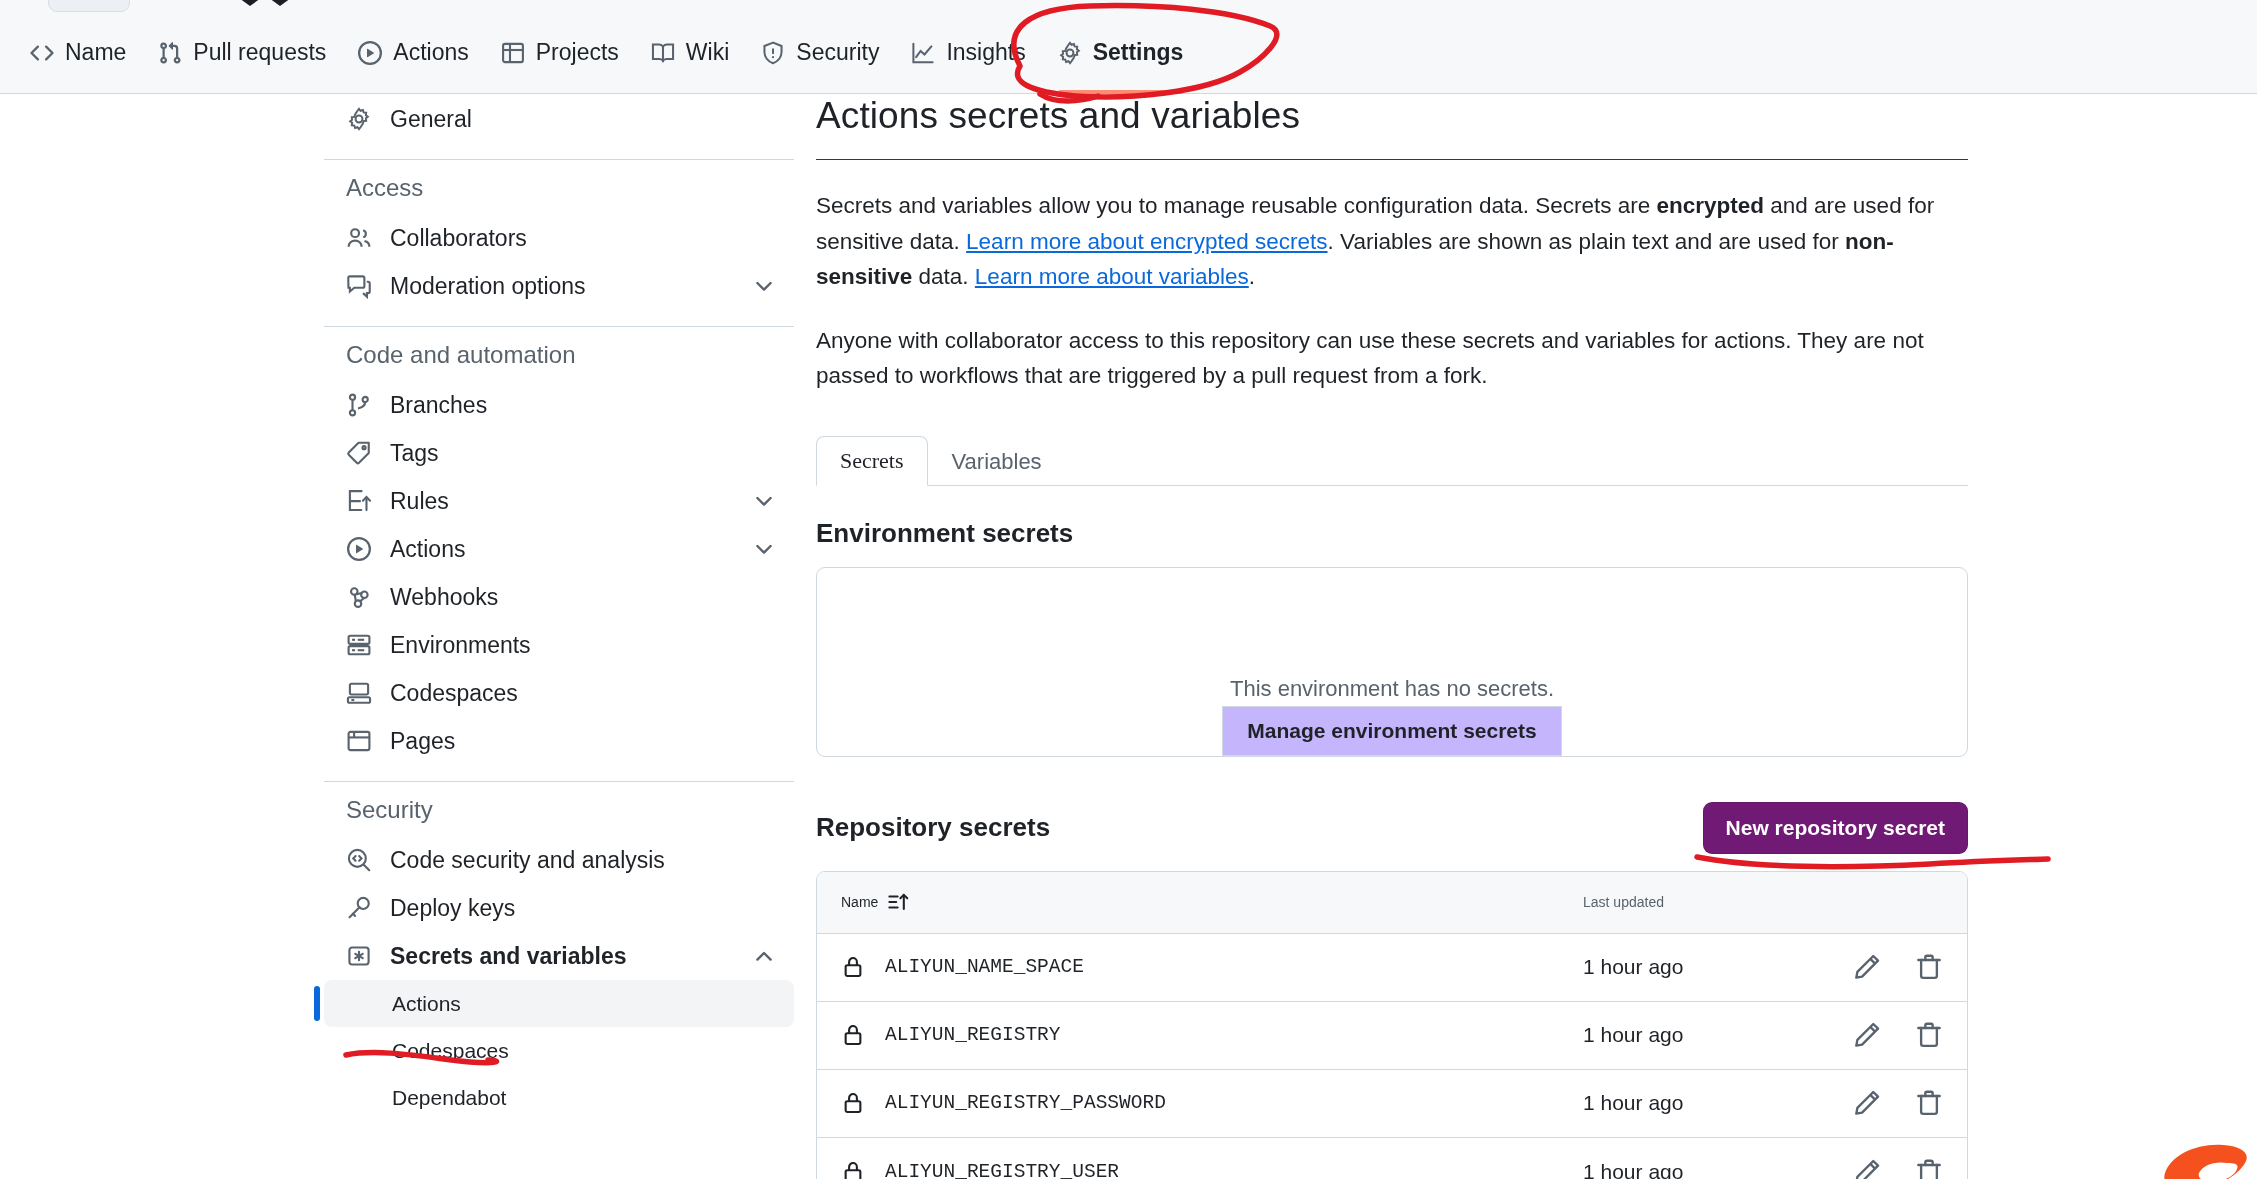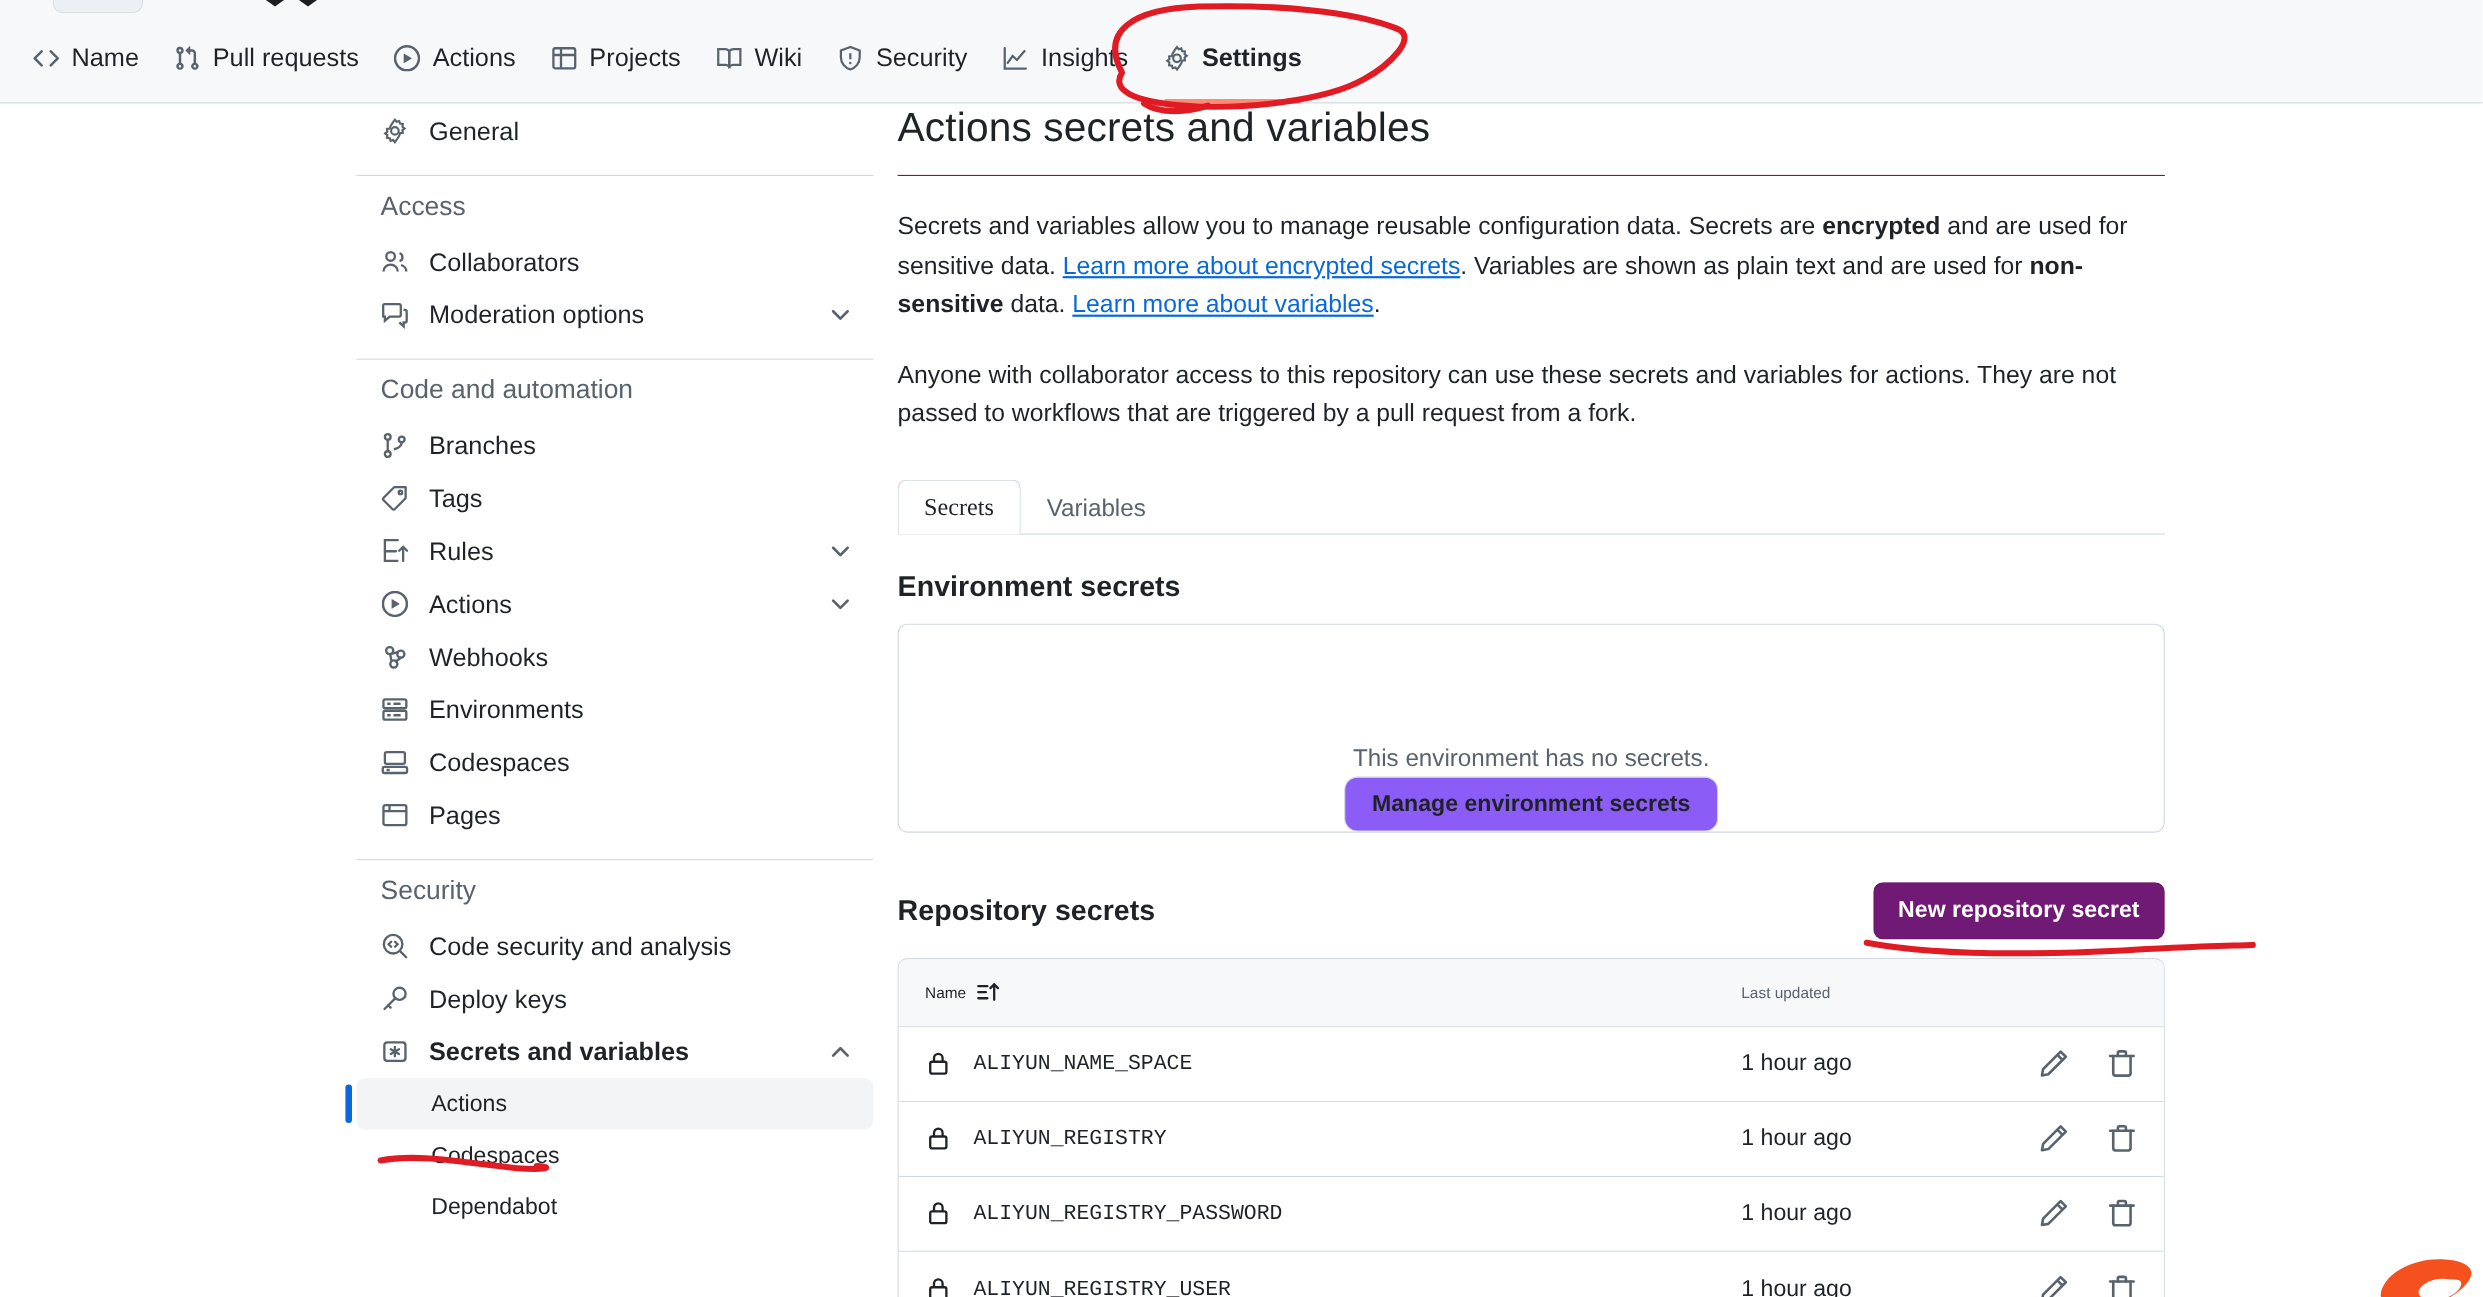--- a/index.html
+++ b/index.html
@@ -247,23 +247,23 @@
     gap: 4px;
   }
   .empty-text {
     font-size: 22px;
     color: #59636e;
   }
   .btn-secondary {
     font-size: 21px;
     font-weight: 600;
     color: #1f2328;
-    background: #8b5cf6;
+    background: #c4b5fd;
     border: 1px solid #d1d9e0;
-    border-radius: 12px;
+    border-radius: 0;
     padding: 12px 24px;
     cursor: pointer;
     font-family: "Liberation Sans", sans-serif;
   }
 
   .repo-sec-row {
     margin-top: 46px;
     display: flex;
     align-items: center;
     justify-content: space-between;

